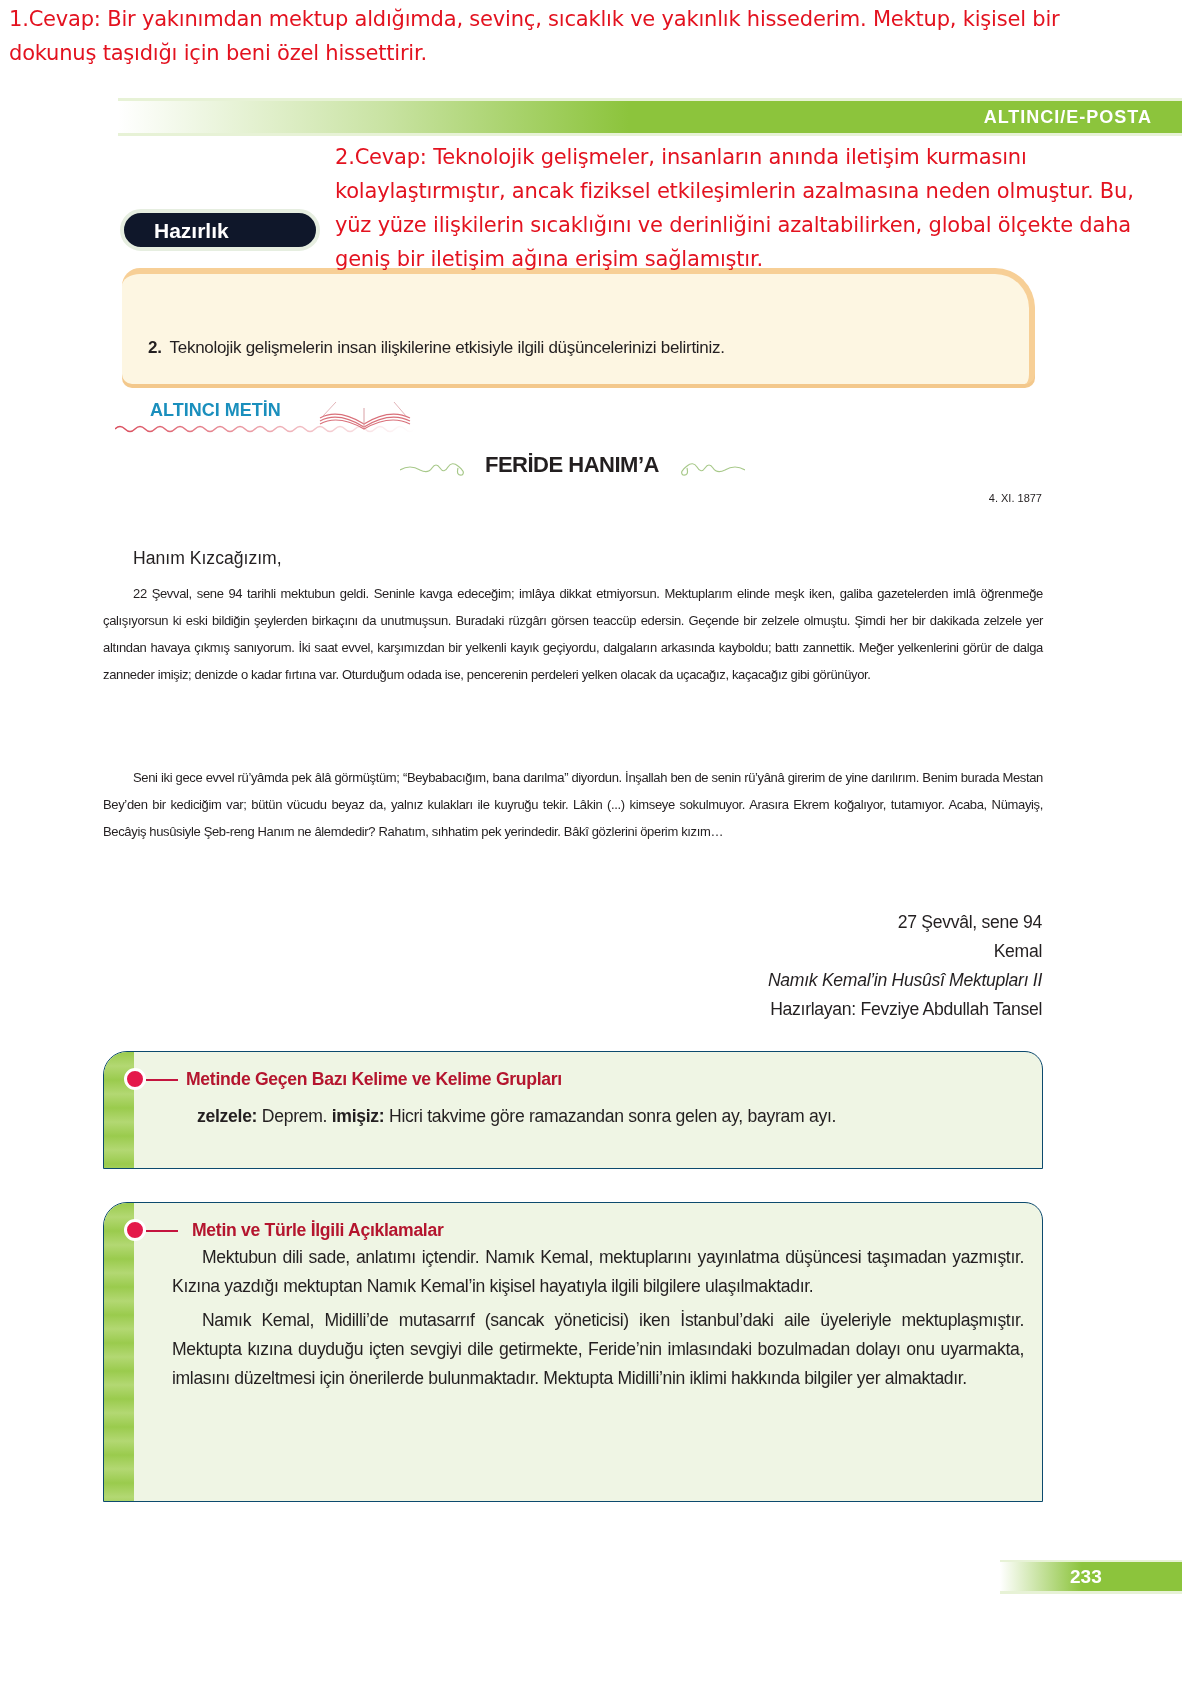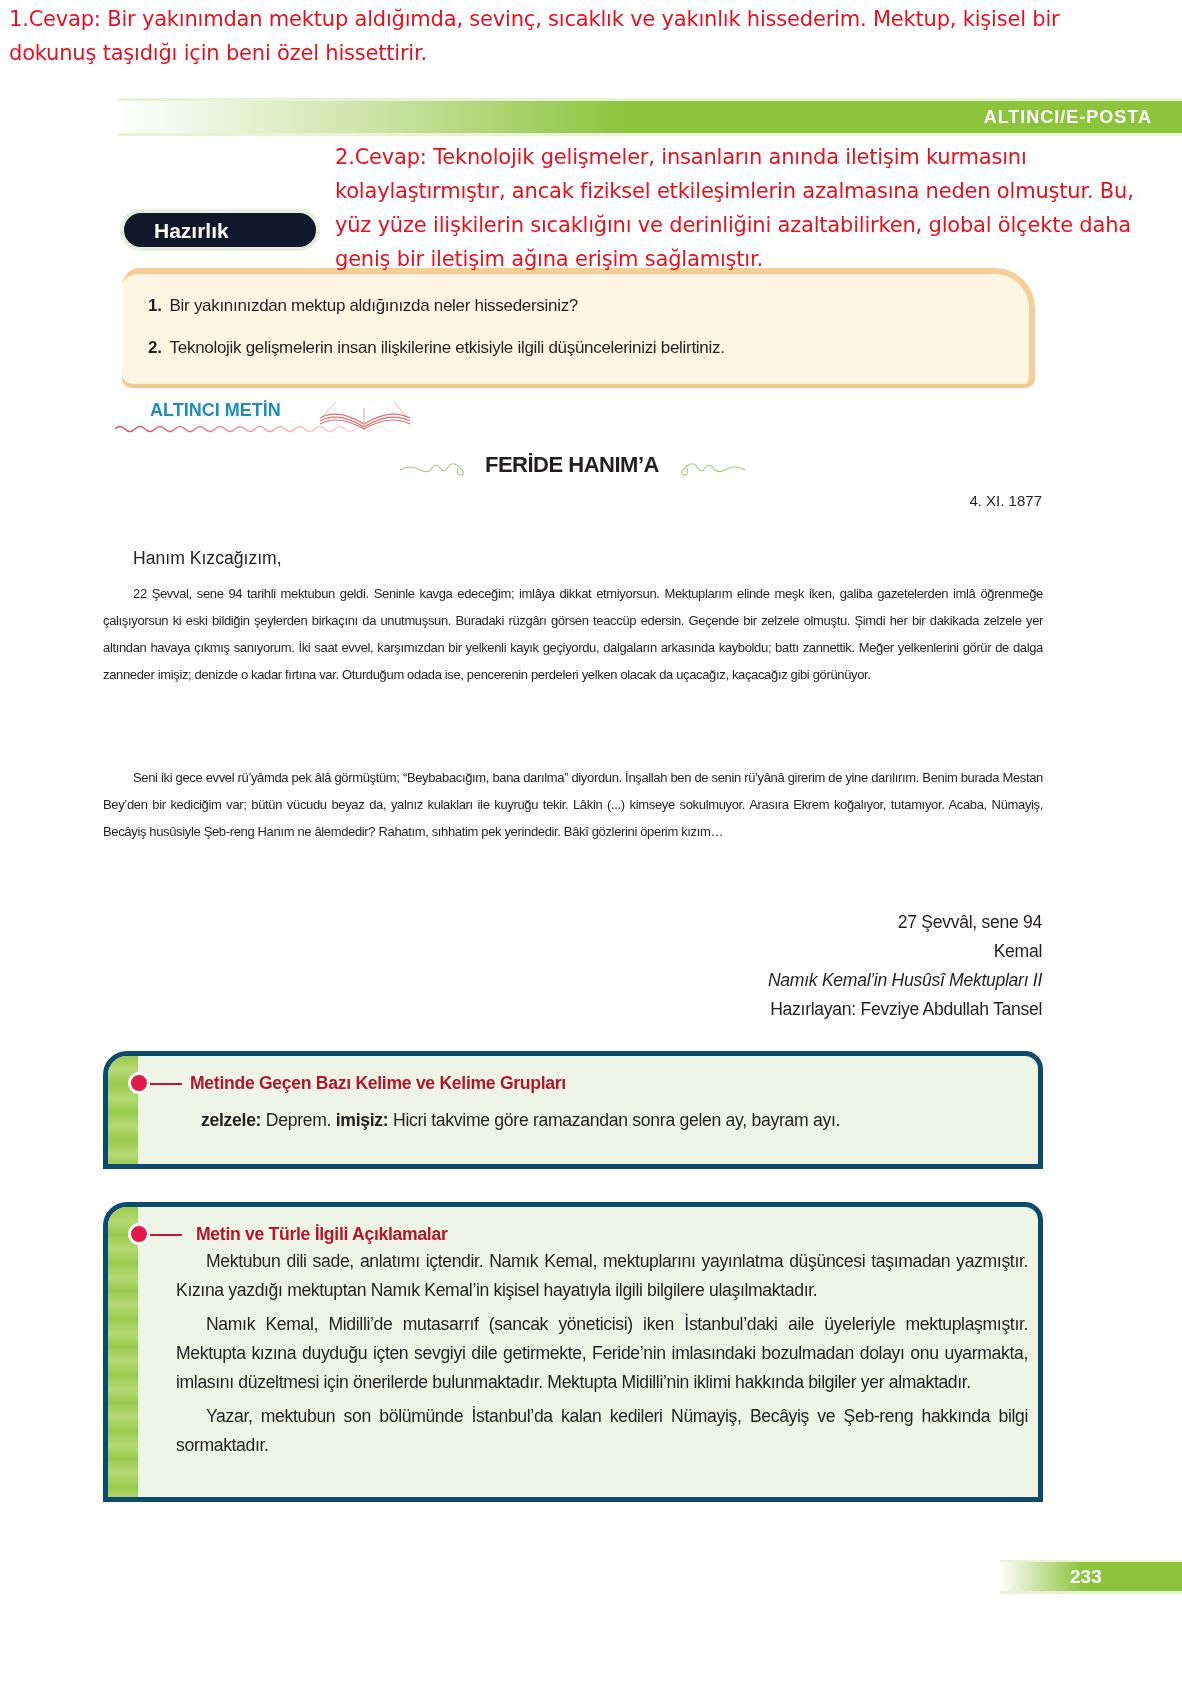--- a/index.html
+++ b/index.html
@@ -28,34 +28,34 @@
 
   .text-label { position: absolute; left: 150px; top: 400px; color: #1a8fbd; font-weight: bold; font-size: 18px; }
   .wave-line { position: absolute; left: 115px; top: 424px; }
   .book-icon { position: absolute; left: 318px; top: 400px; }
 
   .letter-title-wrap { position: absolute; left: 400px; top: 452px; width: 360px; height: 30px; }
   .letter-title { position: absolute; left: 85px; top: 0; font-weight: bold; font-size: 22px; color: #231f20; letter-spacing: -0.5px; }
   .flourish-left { position: absolute; left: 0; top: 6px; }
   .flourish-right { position: absolute; left: 275px; top: 6px; }
 
-  .date { position: absolute; right: 140px; top: 492px; font-size: 15px; }
+  .date { position: absolute; right: 140px; top: 492px; font-size: 11px; }
   .body-text { position: absolute; left: 103px; width: 940px; font-size: 13px; line-height: 27px; text-align: justify; letter-spacing: -0.35px; }
   .salutation { position: absolute; left: 133px; top: 548px; font-size: 17.6px; }
   #para-1 { top: 580px; }
   #para-2 { top: 764px; }
   .indent { text-indent: 30px; }
 
   .sig { position: absolute; right: 140px; font-size: 17.6px; text-align: right; letter-spacing: -0.3px; }
   #sig-date { top: 912px; }
   #sig-name { top: 941px; }
   #sig-book { top: 970px; font-style: italic; }
   #sig-editor { top: 999px; }
 
-  .info-box { position: absolute; left: 103px; width: 940px; background: #eff5e4; border: 5px solid #0c4a6e;
+  .info-box { position: absolute; left: 103px; width: 940px; background: #eff5e4; border: 1px solid #0c4a6e;
     border-radius: 24px 18px 0 0; overflow: hidden; }
   .info-box .green-strip { position: absolute; left: 0; top: 0; bottom: 0; width: 30px;
     background: repeating-linear-gradient(to bottom, #9acb4d 0px, #b3d873 14px, #9acb4d 28px); }
   #vocab-box { top: 1051px; height: 118px; }
   #notes-box { top: 1202px; height: 300px; }
 
   .box-head { position: absolute; left: 30px; }
   .bullet-dot { position: absolute; left: -10px; top: -2px; width: 22px; height: 22px; border-radius: 50%; background: #e4194b; border: 3px solid #fff; }
   .bullet-line { position: absolute; left: 12px; top: 9px; width: 32px; height: 2px; background: #c4143e; }
   .box-title { position: absolute; left: 52px; top: -1px; color: #b4152e; font-weight: bold; font-size: 17.6px; white-space: nowrap; letter-spacing: -0.3px; }
@@ -77,23 +77,20 @@
 
 <div class="header-band">
   <span class="section-title">ALTINCI/E-POSTA</span>
 </div>
 
 <div id="answer2" class="answer">2.Cevap: Teknolojik gelişmeler, insanların anında iletişim kurmasını kolaylaştırmıştır, ancak fiziksel etkileşimlerin azalmasına neden olmuştur. Bu, yüz yüze ilişkilerin sıcaklığını ve derinliğini azaltabilirken, global ölçekte daha geniş bir iletişim ağına erişim sağlamıştır.</div>
 
 <div class="hazirlik-pill">Hazırlık</div>
 
 <div class="prep-box">
-  <div id="prep-1" class="prep-item">
-    <span class="num">1.</span><span>Bir yakınınızdan mektup aldığınızda neler hissedersiniz?</span>
-  </div>
   <div id="prep-2" class="prep-item">
     <span class="num">2.</span><span>Teknolojik gelişmelerin insan ilişkilerine etkisiyle ilgili düşüncelerinizi belirtiniz.</span>
   </div>
 </div>
 
 <div class="text-label">ALTINCI METİN</div>
 <svg class="wave-line" width="300" height="10" viewBox="0 0 300 10">
   <defs>
       <linearGradient id="wg" x1="0" x2="1">
         <stop offset="0" stop-color="#d94a5a"></stop>
@@ -149,19 +146,18 @@
 <div id="notes-box" class="info-box">
   <div class="green-strip"></div>
   <div class="box-head" style="top:18px;">
     <span class="bullet-dot"></span>
     <span class="bullet-line"></span>
     <span class="box-title" style="left:58px;">Metin ve Türle İlgili Açıklamalar</span>
   </div>
   <div class="notes-text">
     <p>Mektubun dili sade, anlatımı içtendir. Namık Kemal, mektuplarını yayınlatma düşüncesi taşımadan yazmıştır. Kızına yazdığı mektuptan Namık Kemal’in kişisel hayatıyla ilgili bilgilere ulaşılmaktadır.</p>
     <p>Namık Kemal, Midilli’de mutasarrıf (sancak yöneticisi) iken İstanbul’daki aile üyeleriyle mektuplaşmıştır. Mektupta kızına duyduğu içten sevgiyi dile getirmekte, Feride’nin imlasındaki bozulmadan dolayı onu uyarmakta, imlasını düzeltmesi için önerilerde bulunmaktadır. Mektupta Midilli’nin iklimi hakkında bilgiler yer almaktadır.</p>
-    <p>Yazar, mektubun son bölümünde İstanbul’da kalan kedileri Nümayiş, Becâyiş ve Şeb-reng hakkında bilgi sormaktadır.</p>
   </div>
 </div>
 
 <div class="page-band">
   <span class="page-number">233</span>
 </div>
 
 </body></html>

